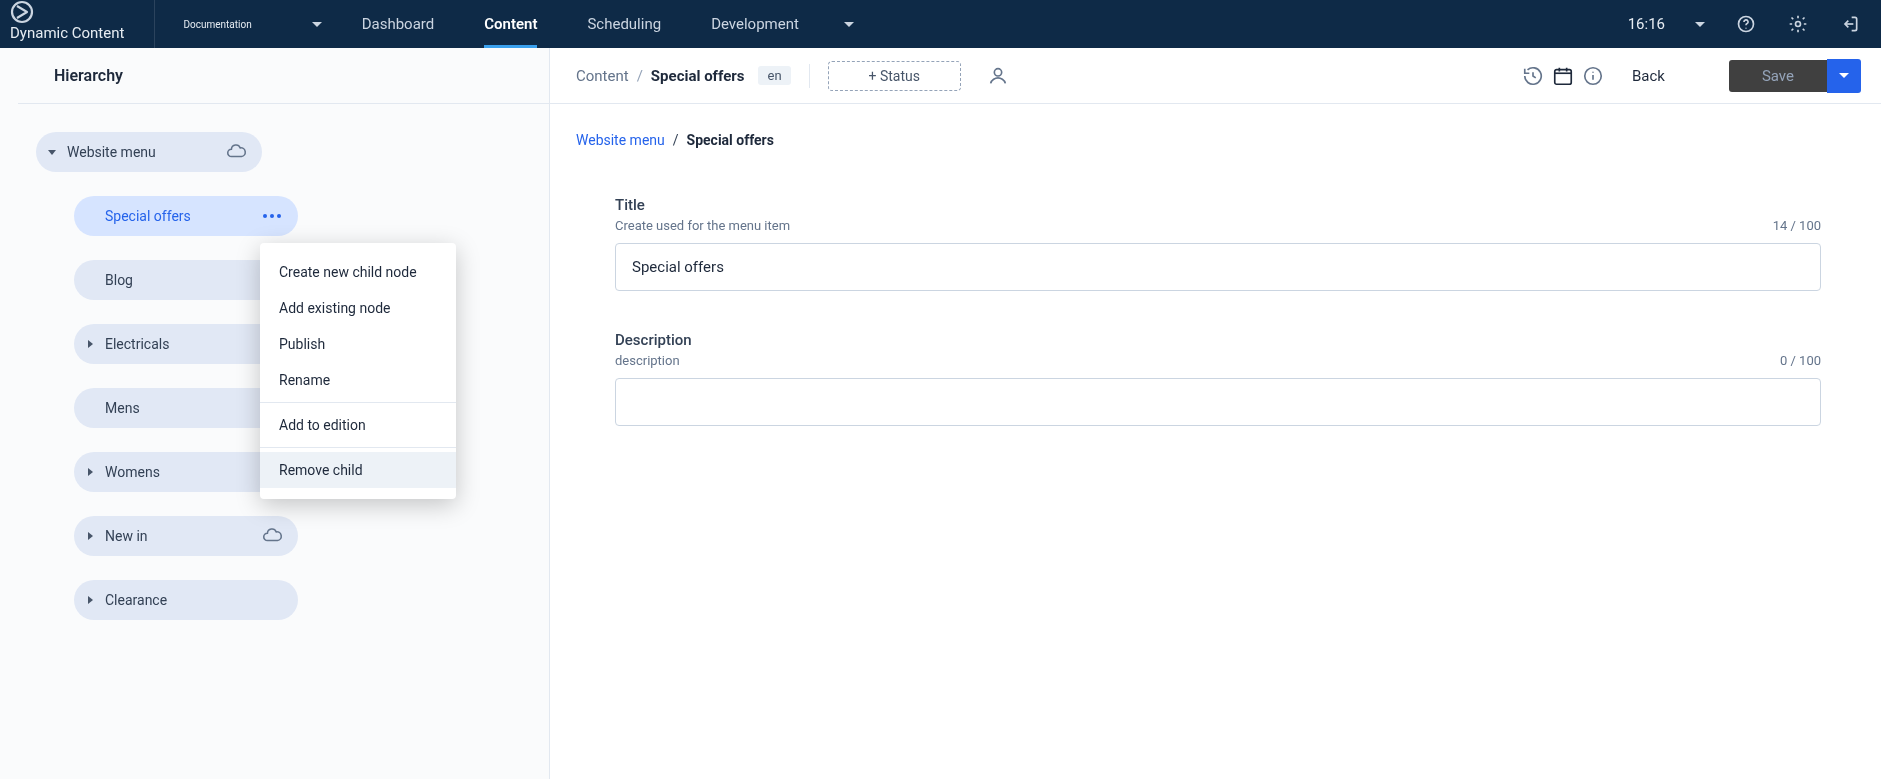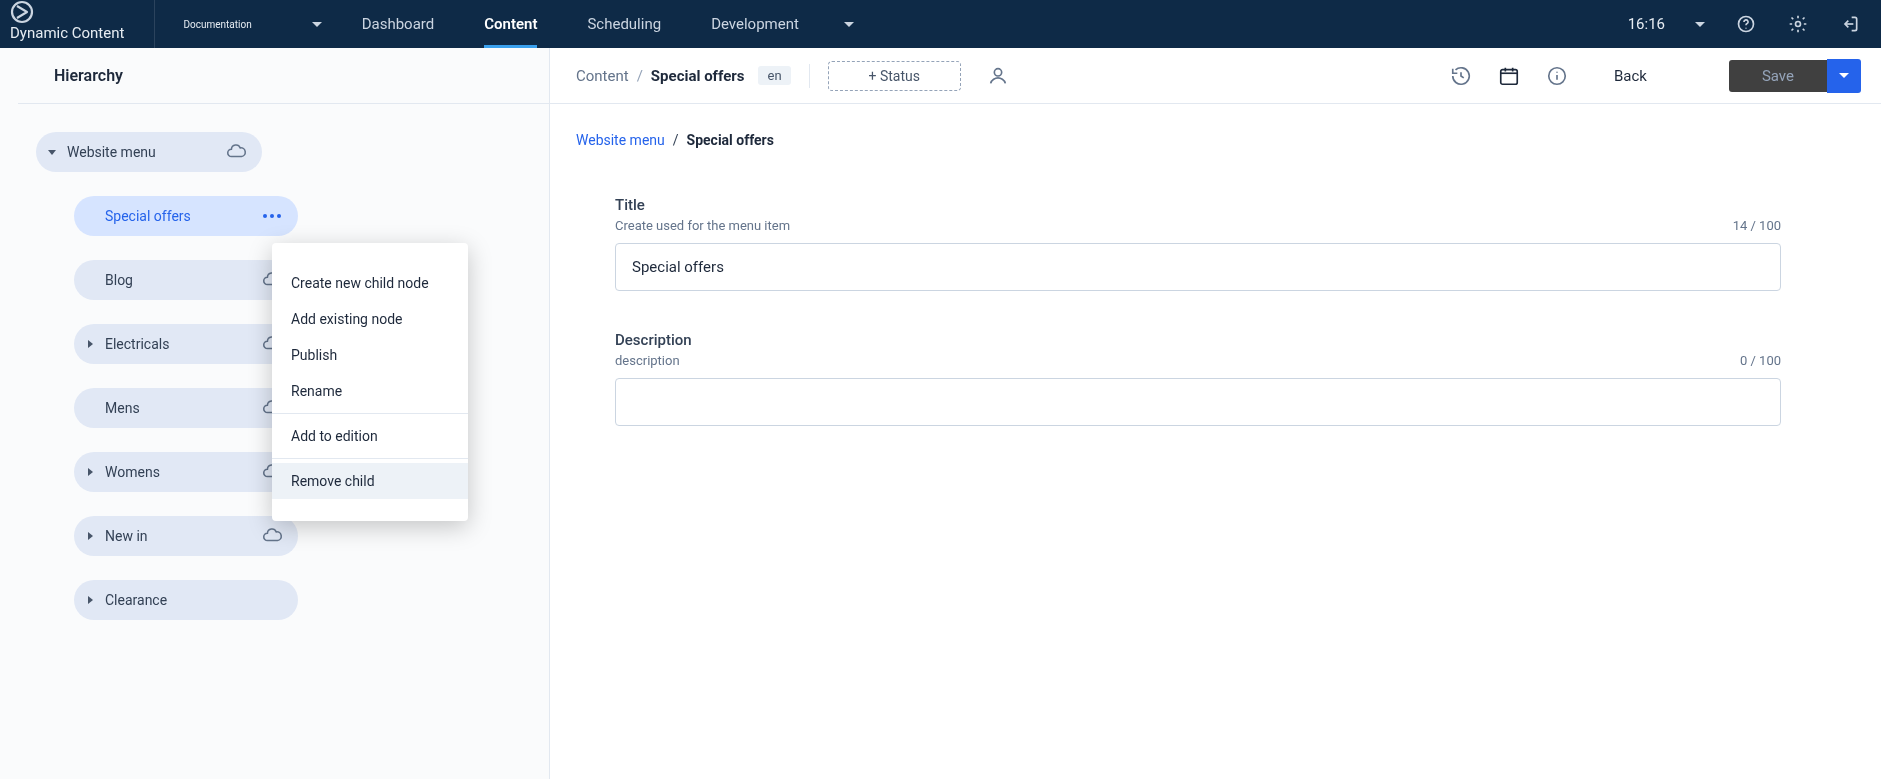--- a/index.html
+++ b/index.html
@@ -79,21 +79,21 @@
       display:flex;align-items:center;padding:0 20px 0 26px;
     }
     .crumb{display:flex;align-items:center;gap:8px;font-size:15px;}
     .crumb-parent{color:#64748b;}
     .crumb-sep{color:#94a3b8;}
     .crumb-current{font-weight:700;color:#1e293b;}
     .lang-chip{margin-left:14px;background:#edf2f7;color:#475569;font-size:13px;padding:2px 9px;border-radius:3px;}
     .vline{width:1px;height:24px;background:#e2e8f0;margin:0 18px;}
     .status-btn{border:1px dashed #94a3b8;border-radius:4px;padding:6px 40px;font-size:14px;color:#475569;cursor:pointer;}
     .user-ico{margin-left:26px;}
-    .sub-right{margin-left:auto;display:flex;align-items:center;gap:26px;}
+    .sub-right{margin-left:auto;display:flex;align-items:center;gap:8px;}
     .sub-icon svg{width:22px;height:22px;stroke:#64748b;fill:none;stroke-width:1.8;}
     .sub-icon2 svg{width:22px;height:22px;stroke:#1e293b;fill:none;stroke-width:1.8;}
     .back-btn{font-size:15px;color:#1e293b;background:none;border:none;cursor:pointer;padding:0 20px;}
     .save-group{display:flex;align-items:center;margin-left:36px;}
     .save-btn{background:#404040;color:#94a3b8;font-size:15px;border:none;padding:7px 33px;border-radius:3px 0 0 3px;cursor:pointer;}
     .save-dd{background:#2563eb;width:34px;height:34px;border:none;border-radius:0 3px 3px 0;display:flex;align-items:center;justify-content:center;cursor:pointer;}
     .save-dd .chev-down{border-top-color:#fff;}
     
     .sidebar{
       position:absolute;top:48px;left:0;width:550px;bottom:0;
@@ -117,38 +117,38 @@
     .caret-down{width:0;height:0;border-left:4px solid transparent;border-right:4px solid transparent;border-top:5px solid #475569;}
     .caret-spacer{width:12px;height:12px;margin-right:9px;}
     .node-label{color:#334155;flex:1;}
     .cloud-ico{width:24px;height:24px;display:flex;align-items:center;justify-content:center;margin-left:6px;}
     .cloud-ico svg{width:22px;height:22px;stroke:#64748b;fill:none;stroke-width:1.7;}
     .cloud-ico.x svg{stroke:#64748b;}
     .menu-dots{width:24px;height:24px;display:flex;align-items:center;justify-content:center;margin-left:8px;cursor:pointer;}
     .menu-dots span{width:4px;height:4px;background:#2563eb;border-radius:50%;margin:0 1.5px;}
     
     .ctx-menu{
-      position:absolute;top:243px;left:272px;width:196px;
+      position:absolute;top:243px;left:260px;width:196px;
       background:#fff;border-radius:4px;
       box-shadow:0 6px 24px rgba(0,0,0,0.22);
-      padding:22px 0;z-index:50;font-size:14px;
+      padding:11px 0;z-index:50;font-size:14px;
     }
     .ctx-item{padding:10px 19px;cursor:pointer;color:#1e293b;}
     .ctx-item.hovered{background:#edf2f7;}
     .ctx-divider{height:1px;background:#e2e8f0;margin:4px 0;}
     
     .main{
       position:absolute;top:104px;left:550px;right:0;bottom:0;
       padding:28px 0 0 0;background:#fff;
     }
     .crumb2{display:flex;gap:8px;padding-left:26px;font-size:14px;}
     .crumb2 .parent{color:#2563eb;cursor:pointer;}
     .crumb2 .sep{color:#334155;}
     .crumb2 .current{color:#1e293b;font-weight:700;}
-    .form{padding:48px 100px 0 65px;}
+    .form{padding:48px 60px 0 65px;}
     .field-block{margin-bottom:40px;}
     .field-label{font-size:15px;font-weight:500;color:#334155;margin-bottom:4px;}
     .field-help-row{display:flex;justify-content:space-between;font-size:13px;color:#64748b;margin-bottom:10px;}
     .text-input{width:100%;height:48px;border:1px solid #cbd5e1;border-radius:4px;padding:0 16px;font-size:15px;color:#1e293b;outline:none;}
   </style>
 </head>
 <body>
 
 <div class="topnav">
   <div class="topnav-left">

